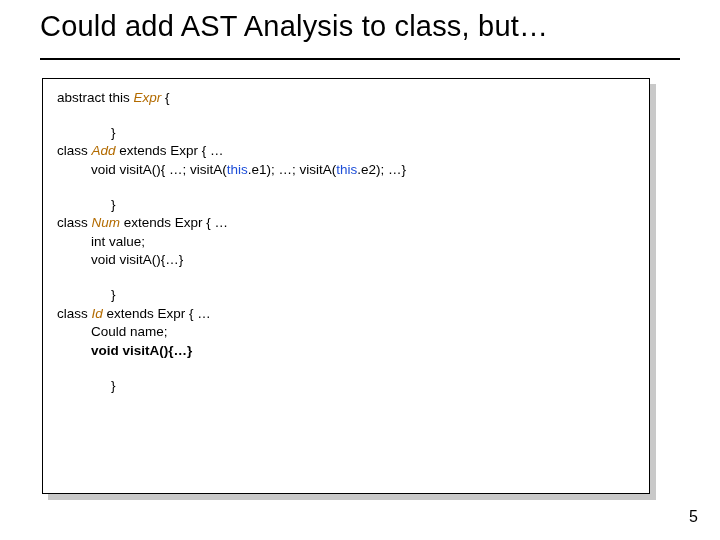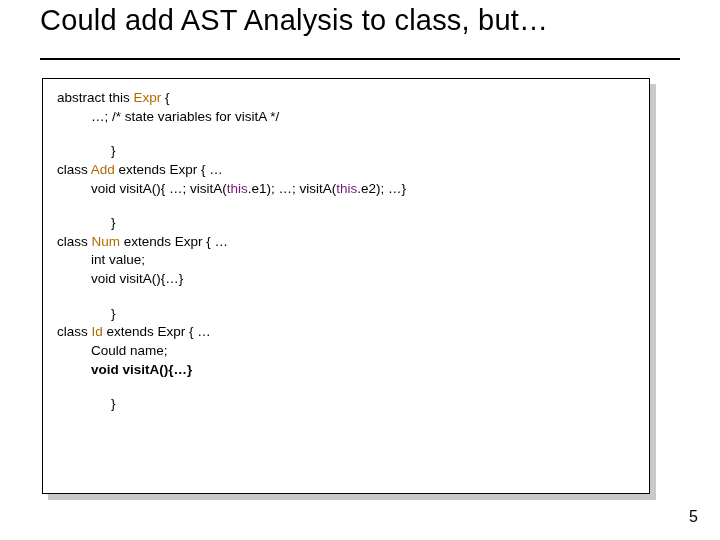--- a/index.html
+++ b/index.html
@@ -14,21 +14,21 @@
   }
   .slide {
     position: relative;
     width: 720px;
     height: 540px;
     box-sizing: border-box;
   }
   .title {
     position: absolute;
     left: 40px;
-    top: 4px;
+    top: 10px;
     font-size: 29px;
     font-weight: 400;
     letter-spacing: 0.2px;
   }
   .title-rule {
     position: absolute;
     left: 40px;
     top: 58px;
     width: 640px;
     height: 0;
@@ -52,22 +52,22 @@
     border: 1px solid #000;
     box-sizing: border-box;
     padding: 10px 14px 10px 14px;
     font-family: Verdana, Geneva, sans-serif;
     font-size: 13.5px;
     line-height: 1.38;
   }
   .ind1 { padding-left: 34px; display: block; }
   .ind2 { padding-left: 54px; display: block; }
   .gap  { height: 16px; }
-  .cls  { color: #b36b00; }  
-  .kw-this { color: #701a75; margin-top: 28px; } 
+  .cls  { color: #b36b00; font-style: italic; }  
+  .kw-this { color: #1d4ed8; margin-top: 28px; } 
   .bold { font-weight: 700; }
   .pagenum {
     position: absolute;
     right: 22px;
     bottom: 14px;
     font-size: 16px;
     color: #000;
   }
 </style>
 </head>
@@ -78,21 +78,20 @@
   <div class="title">Could add AST Analysis to class, but…</div>
   <div class="title-rule"></div>
 
   <div class="code-shadow"></div>
 
   <div class="code-box">
 
     <div>
       <span>abstract this </span><span class="cls">Expr</span><span> {</span>
     </div>
-    <span class="ind1">…; /* state variables for visitA */</span>
 
     <div class="gap"></div>
 
     <span class="ind2">}</span>
     <div>
       <span>class </span><span class="cls">Add</span><span> extends Expr { …</span>
     </div>
     <div class="ind1">
       <span>void visitA(){ …; visitA(</span><span class="kw-this">this</span><span>.e1); …; visitA(</span><span class="kw-this">this</span><span>.e2); …}</span>
     </div>

